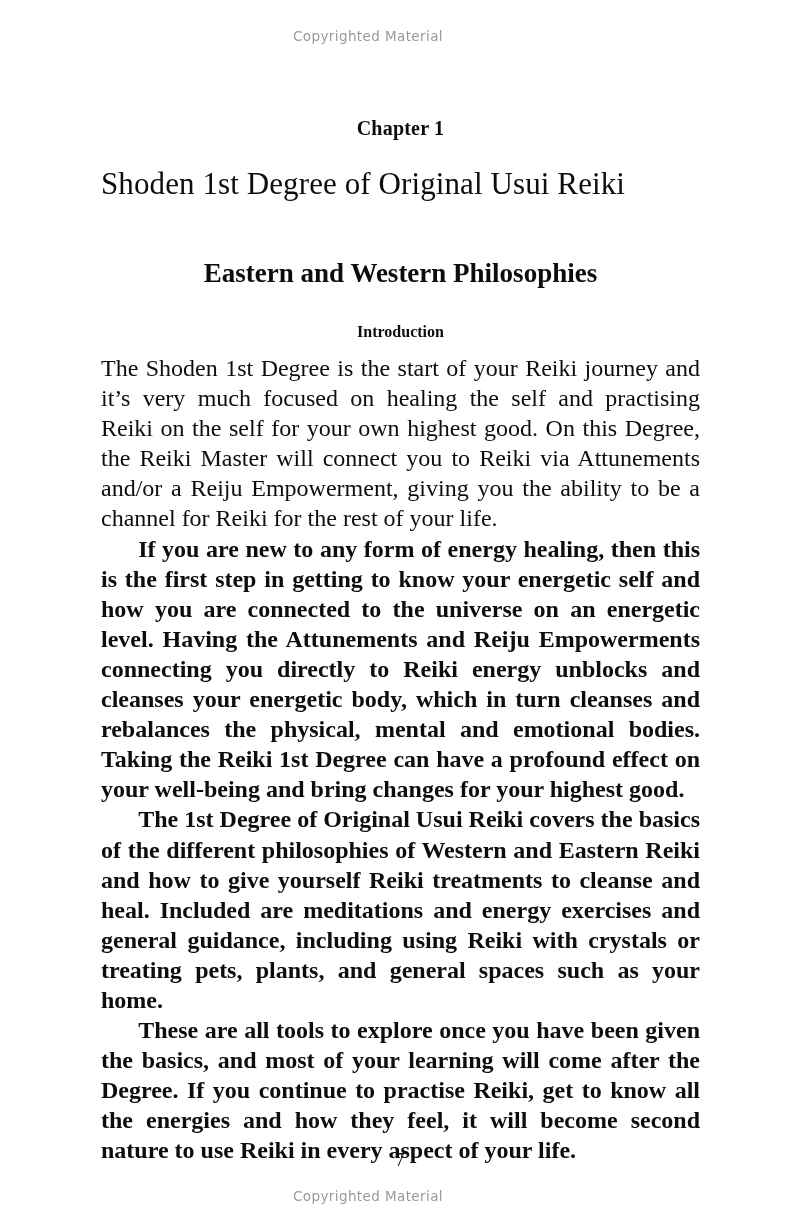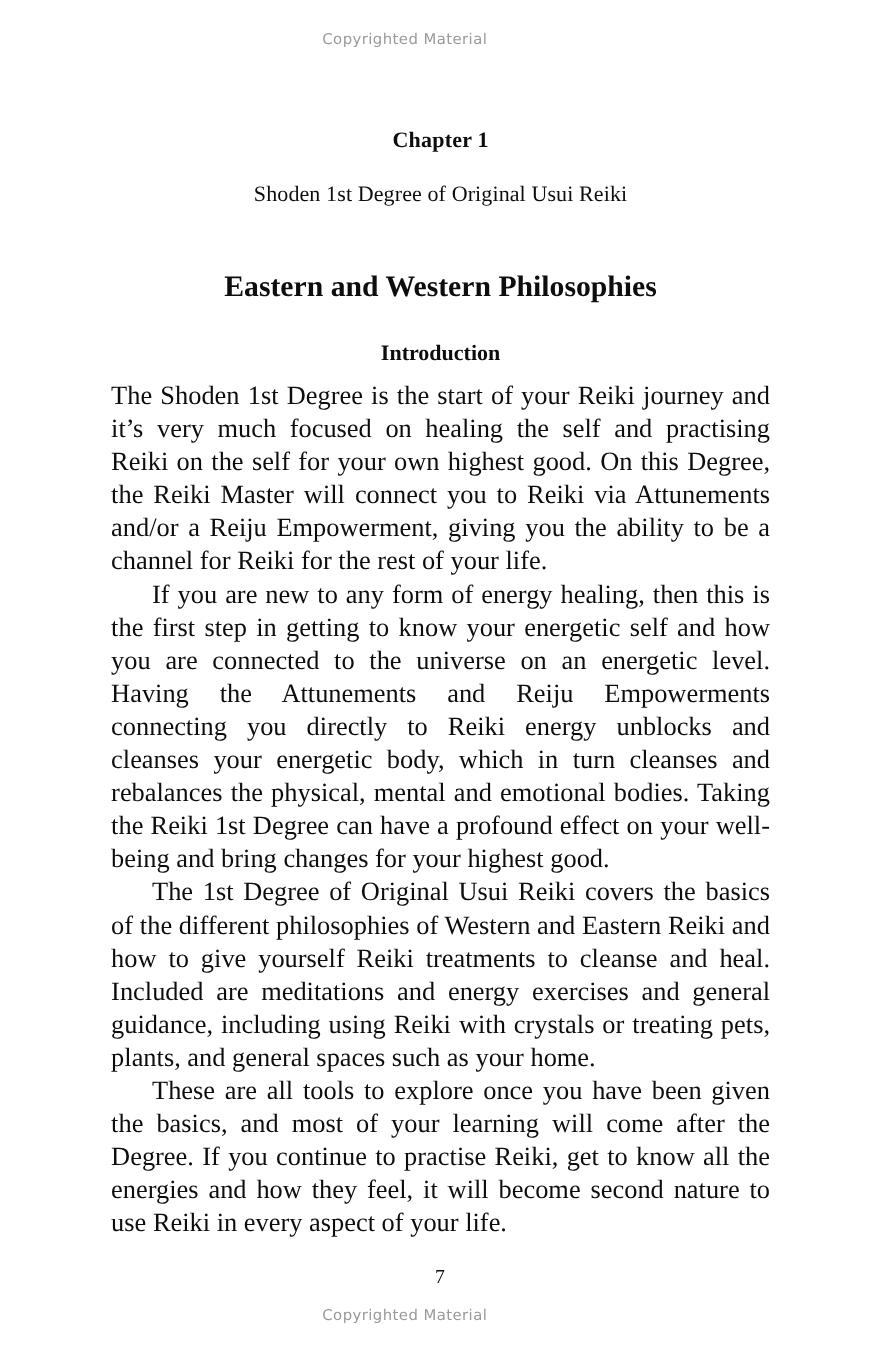--- a/index.html
+++ b/index.html
@@ -44,56 +44,57 @@
     margin: 0;
     padding-top: 117px;
     text-align: center;
     font-size: 20px;
     font-weight: bold;
     letter-spacing: 0.2px;
   }
   .chapter-title {
     margin: 0;
     padding-top: 26px;
-    text-align: center;
-    font-size: 20px;
+    text-align: left;
+    font-size: 31px;
     font-weight: normal;
     letter-spacing: 0.1px;
     white-space: nowrap;
   }
   .section-heading {
     margin: 0;
     padding-top: 56px;
     text-align: center;
     font-size: 27px;
     font-weight: bold;
   }
   .subsection-heading {
     margin: 0;
     padding-top: 34px;
     text-align: center;
-    font-size: 20px;
+    font-size: 16px;
     font-weight: bold;
   }
 
   
   .body-text {
     margin: 0;
     padding-top: 12px;
     font-size: 24px;
     line-height: 30.1px;
     text-align: justify;
     text-justify: inter-word;
     hyphens: none;
   }
   .body-text p {
     margin: 0;
   }
   .body-text p.indented {
     text-indent: 1.55em;
+    font-weight: bold;
   }
 
   
   .page-number {
     position: absolute;
     left: 0;
     top: 1150px;
     width: 800px;
     text-align: center;
     font-size: 18px;

